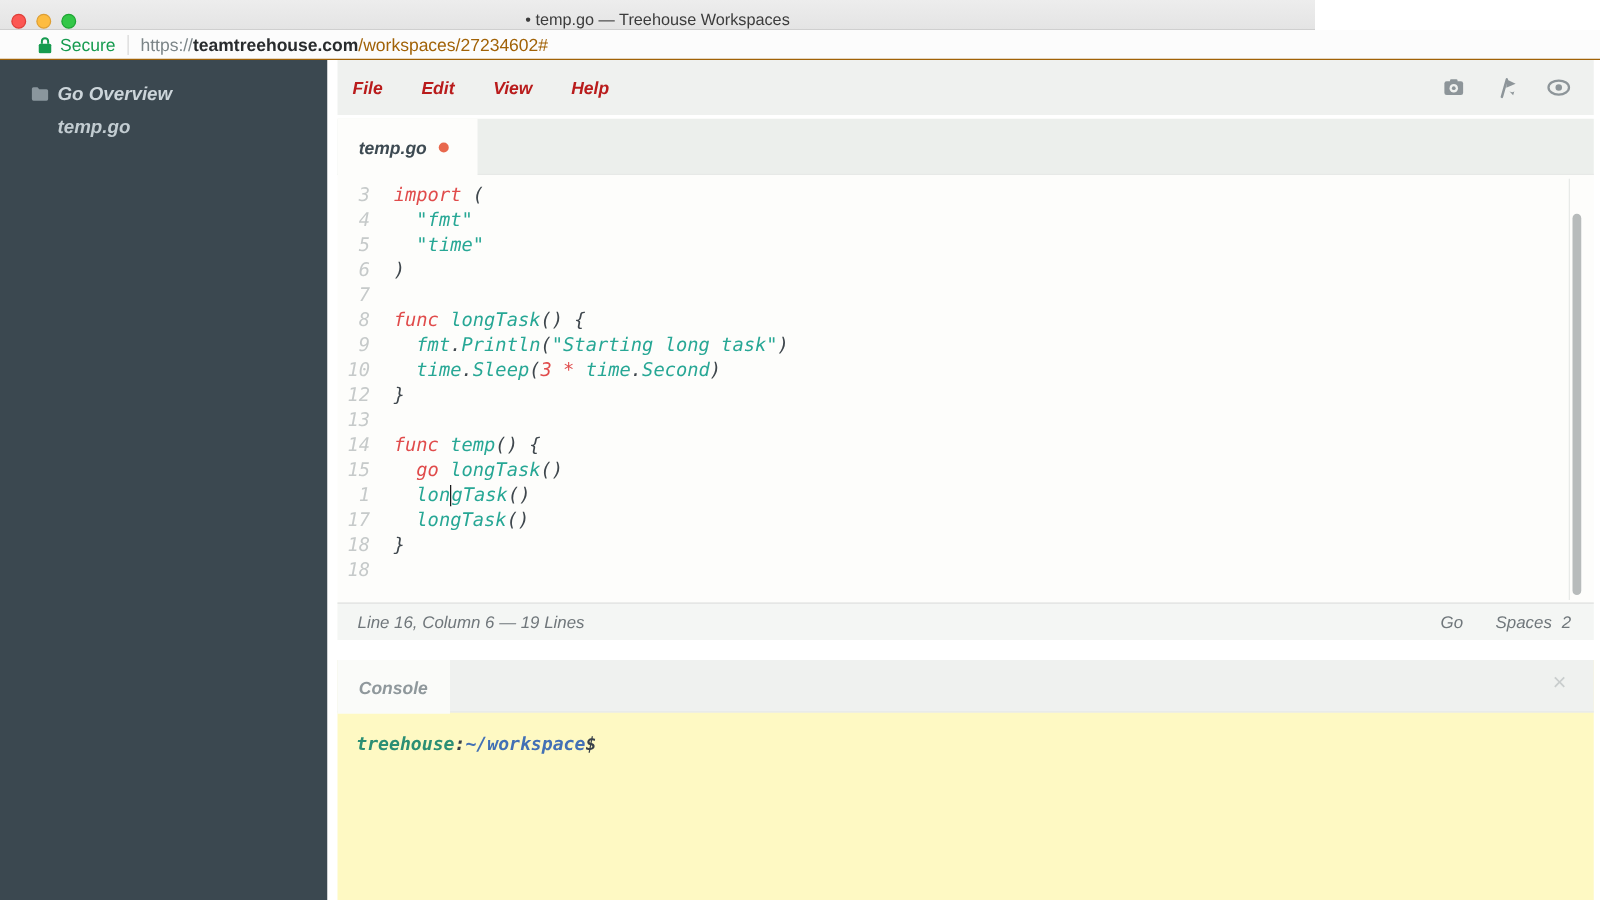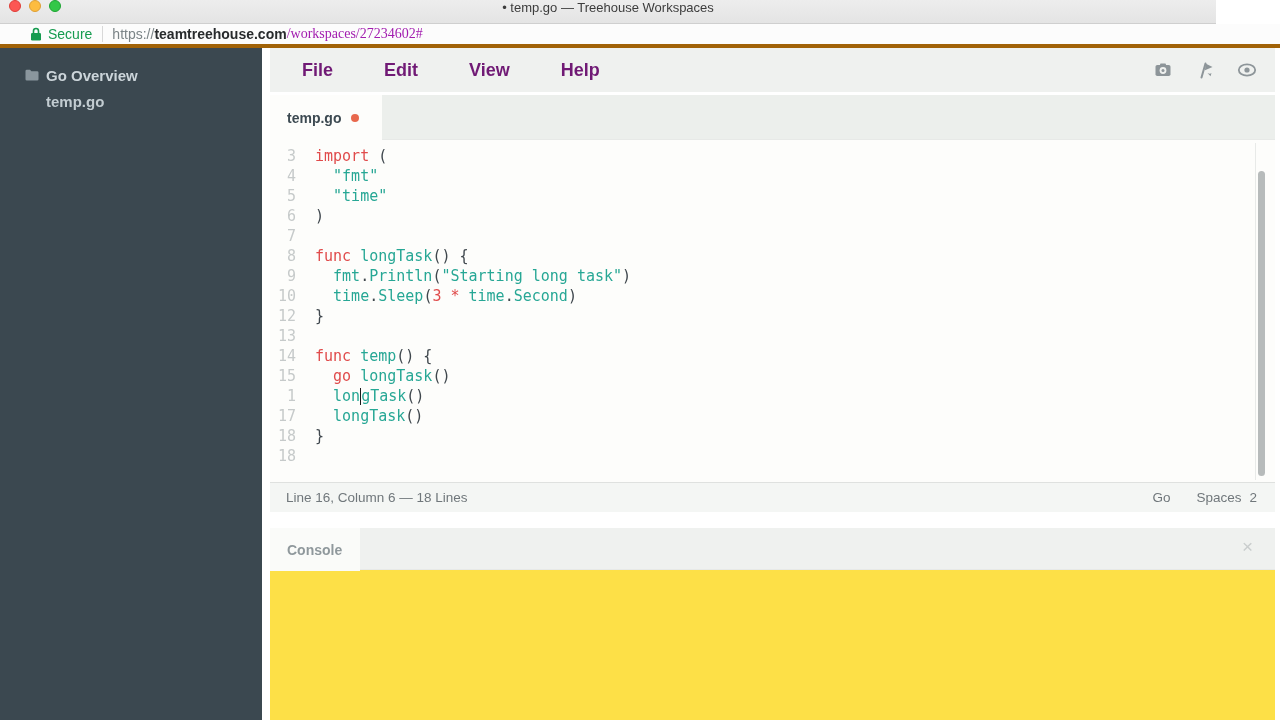--- a/index.html
+++ b/index.html
@@ -1,51 +1,51 @@
 <!DOCTYPE html>
 <html><head>
 <meta charset="utf-8">
 <style>
   * { margin:0; padding:0; box-sizing:border-box; }
   html,body { width:1280px; height:720px; overflow:hidden; }
   body { font-family:"Liberation Sans", sans-serif; background:#fff; position:relative; }
 
   
-  .titlebar { position:absolute; left:0; top:0; width:1216px; height:24px;
+  .titlebar { position:absolute; left:0; top:0; width:1052px; height:24px;
     background:linear-gradient(#ededed,#e4e4e4); border-bottom:1px solid #cfcfcf;
-    display:flex; align-items:flex-start; }
+    display:flex; align-items:flex-end; }
   .traffic { display:flex; gap:8px; padding-left:9px; }
   .light { width:12px; height:12px; border-radius:50%; }
   .light.red{ background:#fc5753; border:1px solid #df3e38;}
   .light.yellow{ background:#fdbc40; border:1px solid #de9f34;}
   .light.green{ background:#33c748; border:1px solid #1da533;}
   .win-title { position:absolute; left:0; right:0; text-align:center; font-size:13px; color:#3c3c3c; }
   .urlbar { position:absolute; left:0; top:24px; width:1280px; height:24px; background:#fcfcfc;
-    border-bottom:4px solid #a16207; display:flex; align-items:center; font-size:14px; }
+    border-bottom:1px solid #a16207; display:flex; align-items:center; font-size:14px; }
   .lock-wrap { display:flex; align-items:center; gap:6px; padding:0 10px 0 30px; }
   .secure-label { color:#169b4f; }
   .url-divider { width:1px; height:16px; background:#d8d8d8; margin-right:9px; }
   .url-scheme { color:#7b8487; }
   .url-domain { color:#282b2d; font-weight:700; }
-  .url-path { color:#a21caf;font-family:Liberation Serif, serif; }
+  .url-path { color:#a16207; }
 
   
-  .page { position:absolute; left:0; top:48px; width:1092px; height:672px; background:#ffffff; }
+  .page { position:absolute; left:0; top:48px; width:1092px; height:672px; background:#ffffff;font-style:italic; }
 
   .sidebar { position:absolute; left:0; top:0; width:262px; height:672px; background:#3b4850; padding-top:14px; }
   .tree-item { display:flex; align-items:center; height:26px; padding-left:24px; color:#ccd5da;
     font-size:15px; font-weight:700; }
   .tree-item .tree-icon { width:16px; height:16px; margin-right:6px; flex:0 0 16px; }
   .tree-item.file { padding-left:46px; color:#c2ccd1; }
 
   .main { position:absolute; left:262px; top:0; width:1018px; height:672px; background:#ffffff; }
 
   .menubar { position:absolute; left:8px; right:5px; top:0; height:44px; background:#eff1ef;
     display:flex; align-items:center; padding-left:12px; }
-  .menu-item { color:#701a75; font-size:18px; font-weight:600; margin-right:31px; cursor:default;margin-left:20px; }
+  .menu-item { color:#b91c1c; font-size:14px; font-weight:600; margin-right:31px; cursor:default; }
   .menubar-icons { margin-left:auto; display:flex; align-items:center; gap:22px; padding-right:18px; }
   .mb-icon { width:20px; height:20px; display:inline-flex; }
 
   .editor-panel { position:absolute; left:8px; right:5px; top:47px; height:417px; background:#fdfdfb; }
   .tabstrip { position:absolute; left:0; right:0; top:0; height:45px; background:#ecefec;
     border-bottom:1px solid #e7e9e7; }
   .tab-active { position:absolute; left:0; top:0; width:112px; height:46px; background:#fdfdfb;
     display:flex; align-items:center; padding-left:17px; font-size:14px; font-weight:700; color:#3d4a52; }
   .mod-dot { width:8px; height:8px; border-radius:50%; background:#e8684d; margin-left:10px; }
 
@@ -67,21 +67,21 @@
     border-left:1px solid #e8eae8; background:#fdfdfb; }
   .scrollbar-thumb { position:absolute; left:2px; top:28px; width:7px; height:305px;
     background:#b7bbbb; border-radius:4px; }
 
   .statusbar { position:absolute; left:0; right:0; bottom:0; height:30px; background:#f4f6f4;
     border-top:1px solid #dfe1df; display:flex; align-items:center; font-size:13.5px; color:#70777b;
     padding:0 18px 0 16px; }
   .statusbar .sb-right { margin-left:auto; display:flex; align-items:center; gap:26px; }
   .sb-indent { display:flex; gap:8px; }
 
-  .console-panel { position:absolute; left:8px; right:5px; top:480px; bottom:0; background:#fde047; }
+  .console-panel { position:absolute; left:8px; right:5px; top:480px; bottom:0; background:#fef9c3; }
   .console-header { position:absolute; left:0; right:0; top:0; height:42px; background:#eff1ef;
     border-bottom:1px solid #e7e9e7; }
   .console-tab { position:absolute; left:0; top:0; width:90px; height:43px; background:#fafbf9;
     display:flex; align-items:center; padding-left:17px; font-size:14px; font-weight:700; color:#8f989c; }
   .console-close { position:absolute; right:22px; top:8px; font-size:19px; color:#c9cdcd; cursor:default; }
   .console-body { position:absolute; left:0; right:0; top:43px; bottom:0; padding:17px 0 0 15px;
     font-family:"DejaVu Sans Mono", monospace; font-size:14.5px; font-weight:700; }
   .pr-host { color:#2b8f74; }
   .pr-path { color:#4270b5; }
   .pr-sym  { color:#38414a; }
@@ -190,34 +190,37 @@
             <div class="code-line"><span class="gutter">18</span><span class="code-text"><span class="tk-pun">}</span></span></div>
             <div class="code-line"><span class="gutter">18</span><span class="code-text"></span></div>
           </div>
       </div>
 
       <div class="scrollbar-track">
         <div class="scrollbar-thumb"></div>
       </div>
 
       <div class="statusbar">
-        <span>Line 16, Column 6 — 18 Lines</span>
+        <span>Line 16, Column 6 — 19 Lines</span>
         <span class="sb-right">
           <span>Go</span>
           <span class="sb-indent">
             <span>Spaces</span>
             <span>2</span>
           </span>
         </span>
       </div>
     </div>
 
     <div class="console-panel">
       <div class="console-header">
         <div class="console-tab">
           <span>Console</span>
         </div>
         <span class="console-close">×</span>
       </div>
+      <div class="console-body">
+        <span><span class="pr-host">treehouse</span><span class="pr-sym">:</span><span class="pr-path">~/workspace</span><span class="pr-sym">$</span></span>
+      </div>
     </div>
 
   </div>
 </div>
 
 </body></html>

